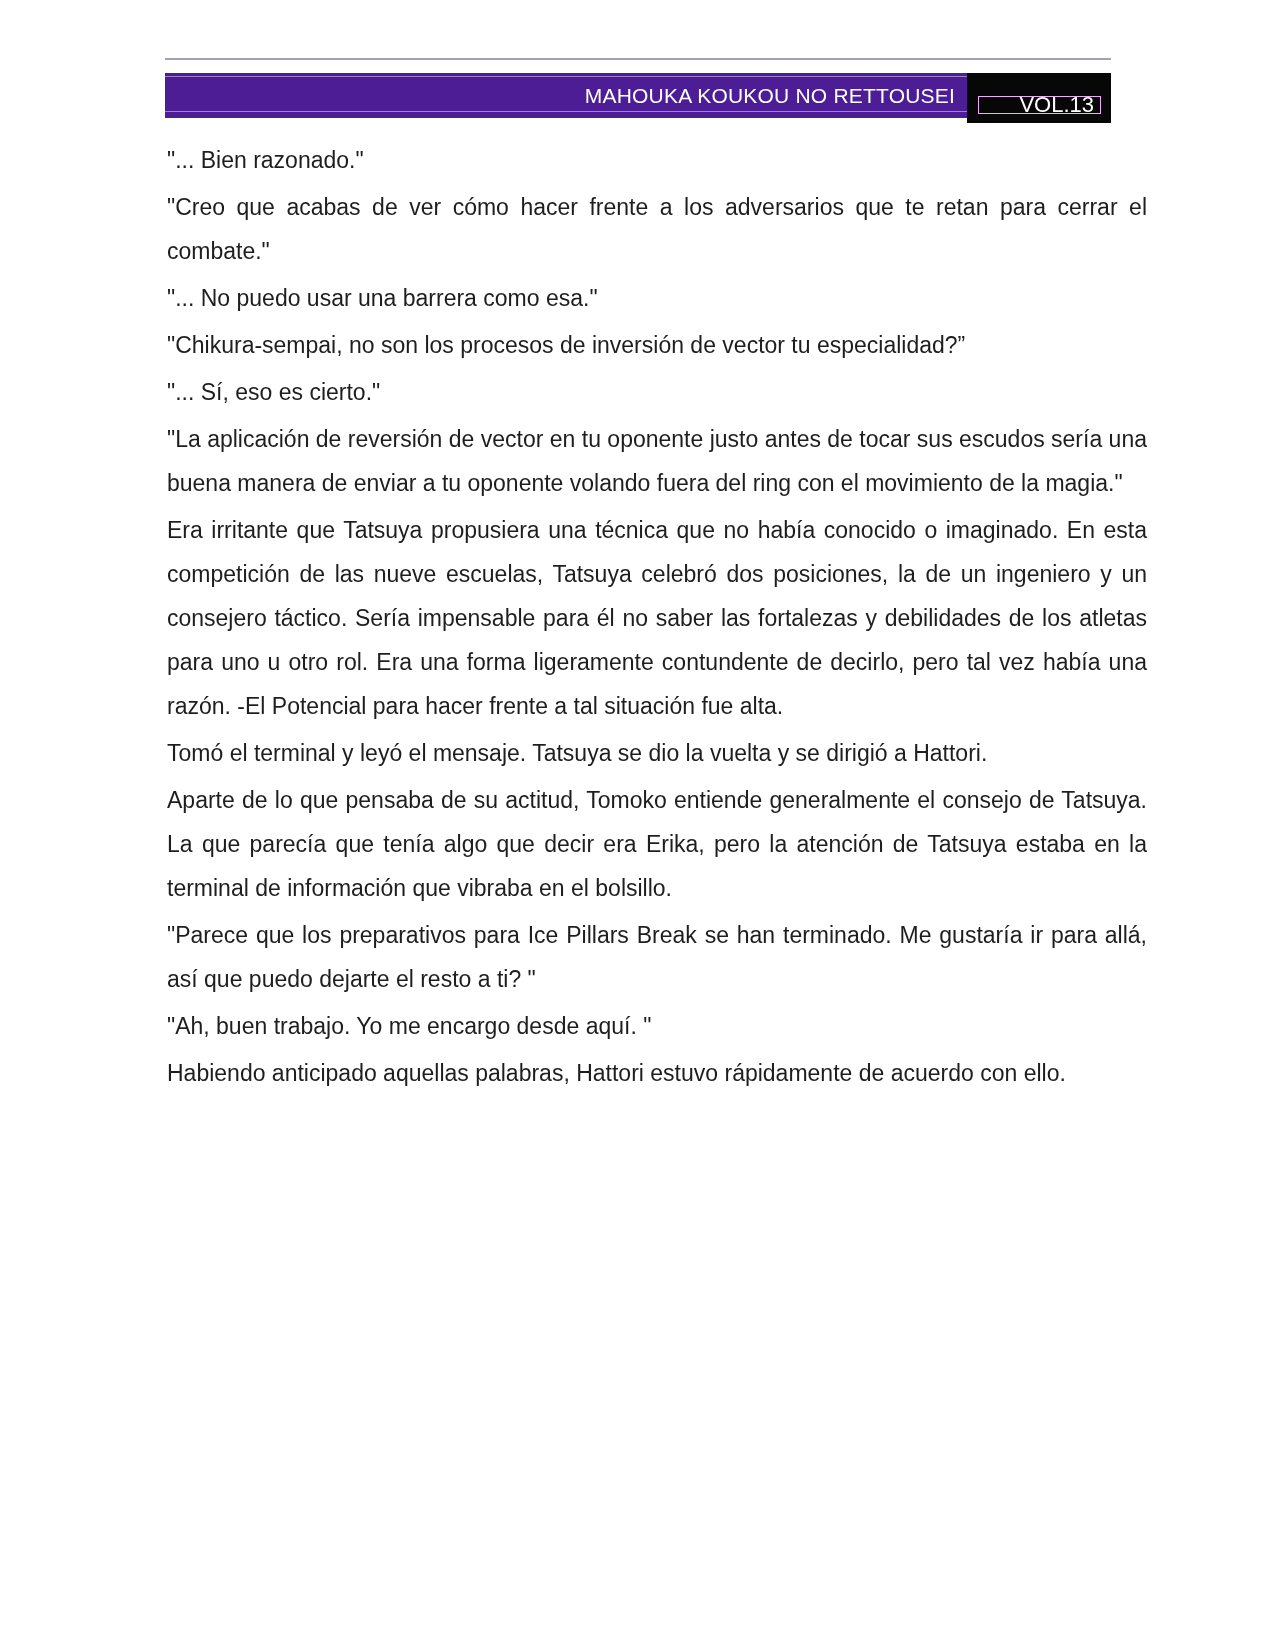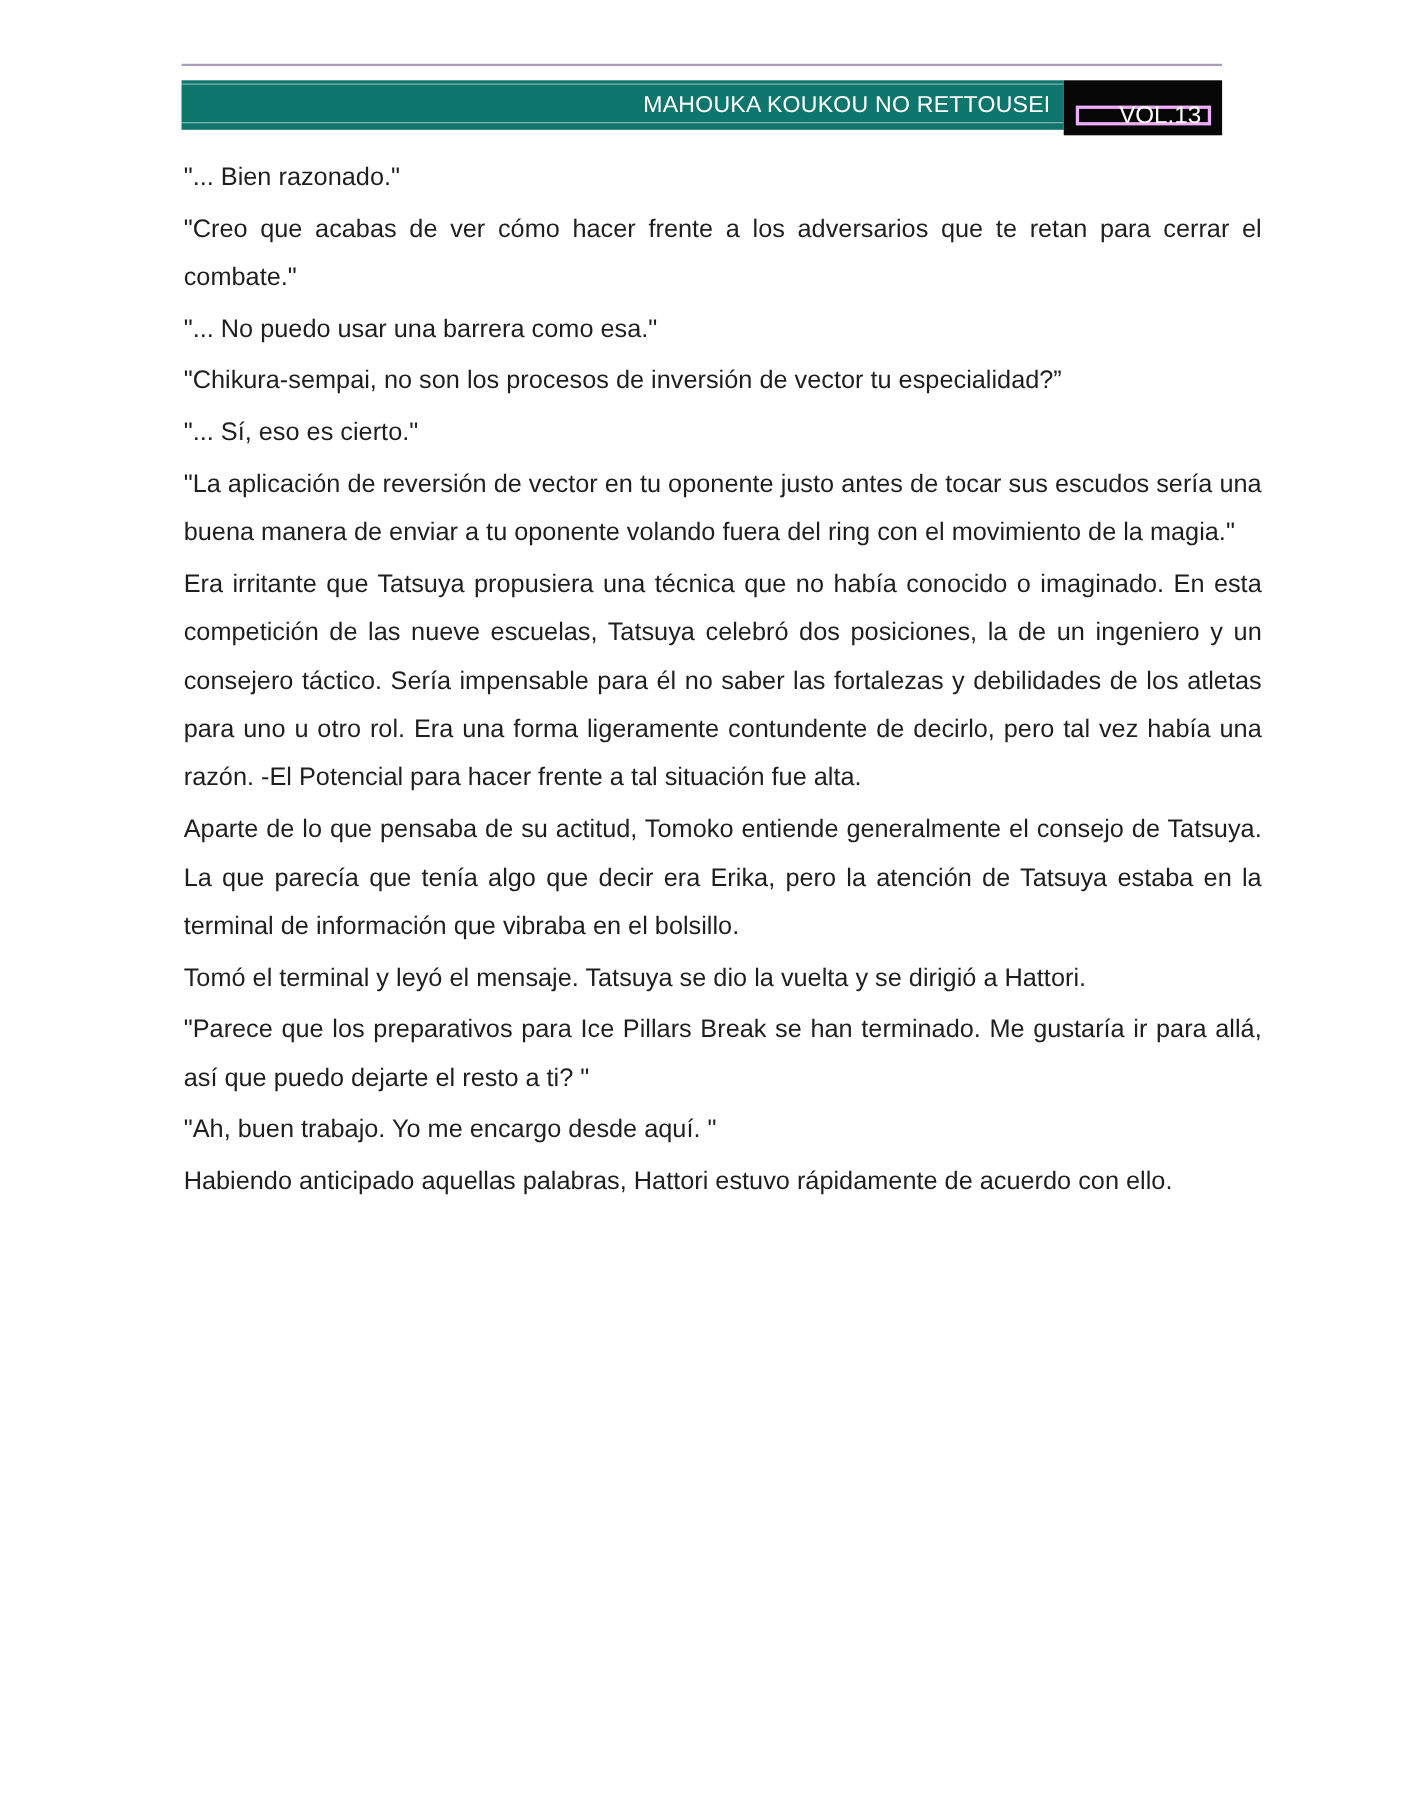--- a/index.html
+++ b/index.html
@@ -8,40 +8,40 @@
     font-family:"Liberation Sans","DejaVu Sans",sans-serif;
   }
   
   .top-rule{
     position:absolute;left:165px;top:58px;width:946px;height:2px;
     background:#a79fb8;
   }
   
   .header-bar{
     position:absolute;left:165px;top:73px;width:802px;height:45px;
-    background:#0f766e;
+    background:#4c1d95;
   }
   .header-bar .inner-stripes{
     position:absolute;left:0;right:0;top:3px;bottom:6px;
     border-top:1px solid rgba(255,255,255,.45);
     border-bottom:1px solid rgba(255,255,255,.45);
   }
   .header-title{
     position:absolute;left:0;right:12px;top:0;height:45px;
     display:flex;align-items:center;justify-content:flex-end;
     color:#ffffff;font-size:21px;letter-spacing:.2px;white-space:nowrap;
   }
   
   .vol-box{
     position:absolute;left:967px;top:73px;width:144px;height:50px;
     background:#070707;
   }
   .vol-inner{
     position:absolute;left:11px;right:10px;top:11px;bottom:9px;
-    border:3px solid #f0abfc;
+    border:1px solid #f0abfc;
     display:flex;align-items:center;justify-content:flex-end;
     padding-right:6px;box-sizing:border-box;
     color:#ffffff;font-size:22px;white-space:nowrap;margin-top:12px;
   }
   
   .doc-body{
     position:absolute;left:167px;top:138px;width:980px;
     color:#1e1e1e;font-size:23px;line-height:44px;
     text-align:justify;
   }
@@ -62,18 +62,18 @@
 </div>
 
 <div class="doc-body">
   <p>"... Bien razonado."</p>
   <p>"Creo que acabas de ver cómo hacer frente a los adversarios que te retan para cerrar el combate."</p>
   <p>"... No puedo usar una barrera como esa."</p>
   <p>"Chikura-sempai, no son los procesos de inversión  de vector  tu especialidad?”</p>
   <p>"... Sí, eso es cierto."</p>
   <p>"La aplicación de reversión de vector en tu oponente justo antes de tocar sus escudos sería una buena manera de enviar a tu oponente volando fuera del ring con el movimiento de la magia."</p>
   <p>Era irritante que Tatsuya propusiera una técnica que no había conocido o imaginado. En esta competición de las nueve escuelas, Tatsuya celebró dos posiciones, la de un ingeniero y un consejero táctico. Sería impensable para él no saber las fortalezas y debilidades de los atletas para uno u otro rol. Era una forma ligeramente contundente de decirlo, pero tal vez había una razón. -El Potencial para hacer frente a tal situación fue alta.</p>
+  <p>Tomó el terminal y leyó  el mensaje. Tatsuya se dio la vuelta y se dirigió a Hattori.</p>
   <p>Aparte de lo que pensaba de su actitud, Tomoko entiende generalmente el consejo de Tatsuya. La que parecía que tenía algo que decir era Erika, pero la atención de Tatsuya estaba en la terminal de información que vibraba en el bolsillo.</p>
-  <p>Tomó el terminal y leyó  el mensaje. Tatsuya se dio la vuelta y se dirigió a Hattori.</p>
   <p>"Parece que los preparativos para Ice Pillars Break se han terminado. Me gustaría ir para allá, así que puedo dejarte el resto a ti? "</p>
   <p>"Ah, buen trabajo. Yo me encargo desde aquí. "</p>
   <p>Habiendo anticipado aquellas palabras, Hattori estuvo rápidamente de acuerdo con ello.</p>
 </div>
 
 </body></html>

